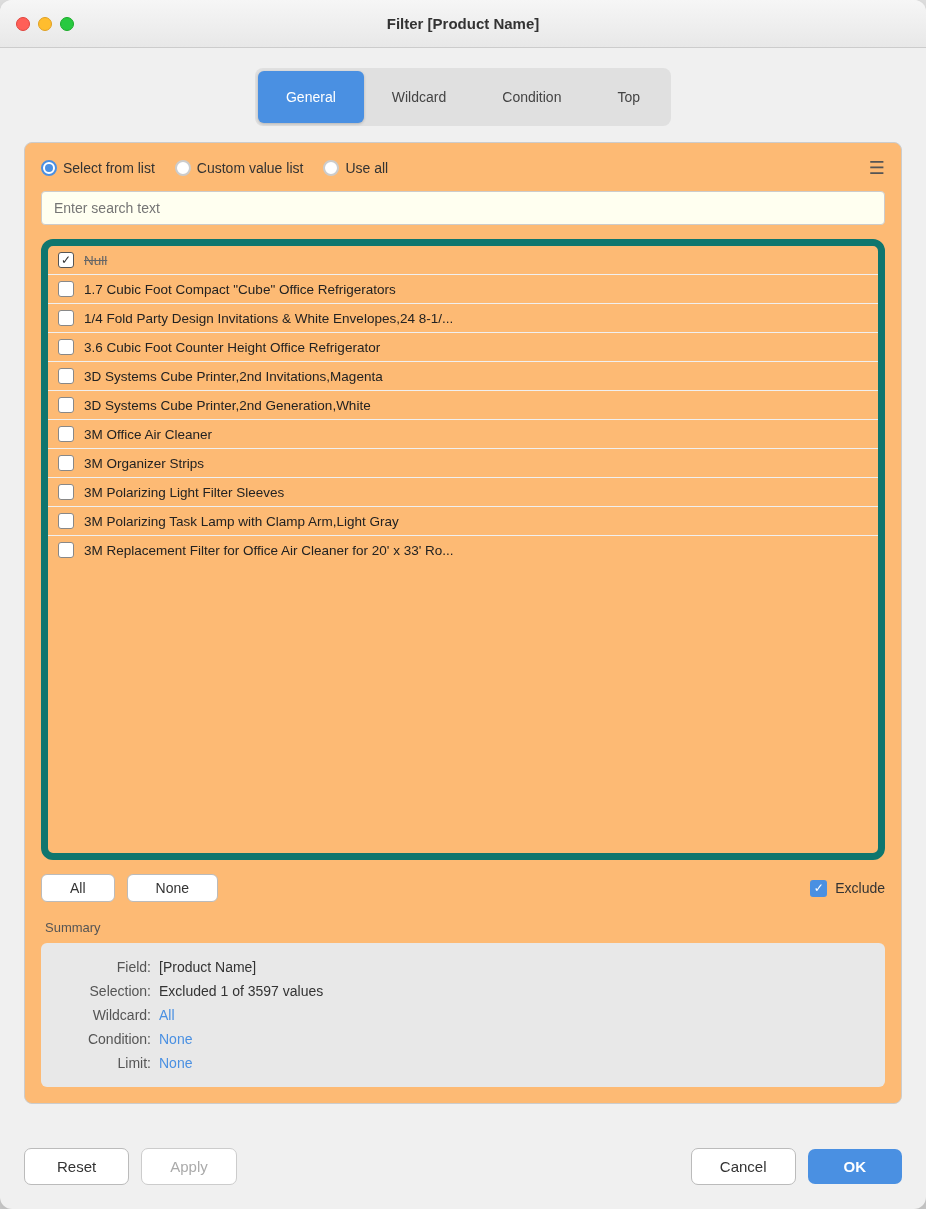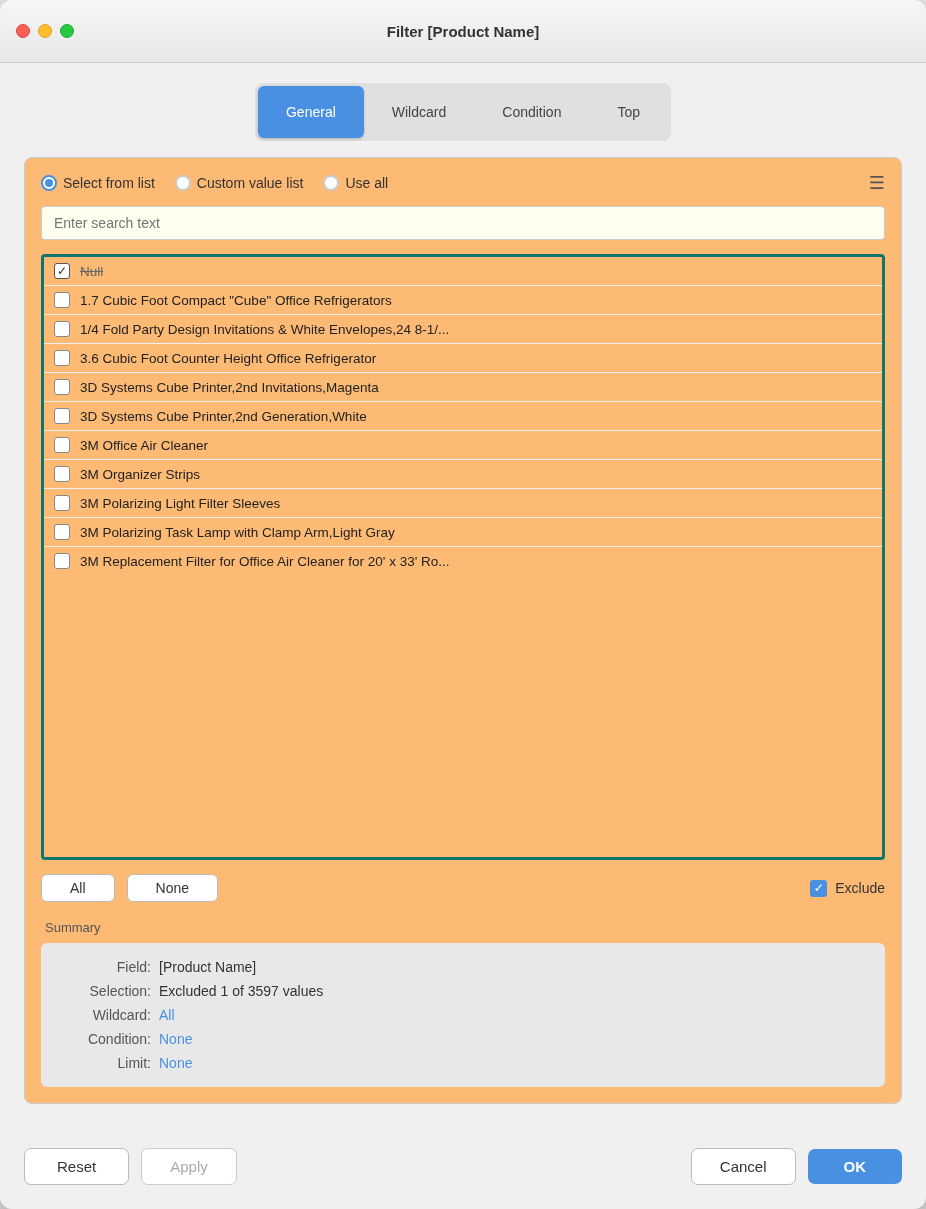--- a/index.html
+++ b/index.html
@@ -17,21 +17,21 @@
       background: #f0f0f0;
       border-radius: 12px;
       box-shadow: 0 20px 60px rgba(0,0,0,0.4);
       display: flex;
       flex-direction: column;
       overflow: hidden;
     }
     
     .title-bar {
       background: linear-gradient(to bottom, #f6f6f6, #e8e8e8);
-      height: 63px;
+      height: 48px;
       display: flex;
       align-items: center;
       padding: 0 16px;
       border-bottom: 1px solid #ccc;
       position: relative;
       flex-shrink: 0;
     }
     .traffic-lights {
       display: flex;
       gap: 8px;
@@ -145,22 +145,22 @@
       background: #fffff0;
       border: 1px solid #ccc;
       border-radius: 4px;
       padding: 8px 12px;
       font-size: 14px;
       color: #aaa;
       width: 100%;
     }
     
     .list-container {
-      border: 3px solid #0f766e;
-      border-radius: 4px;
+      border: 7px solid #0f766e;
+      border-radius: 12px;
       overflow-y: auto;
       flex: 1;
       min-height: 0;
       text-align: right;
     }
     .list-item {
       display: flex;
       align-items: center;
       gap: 10px;
       padding: 6px 10px;

